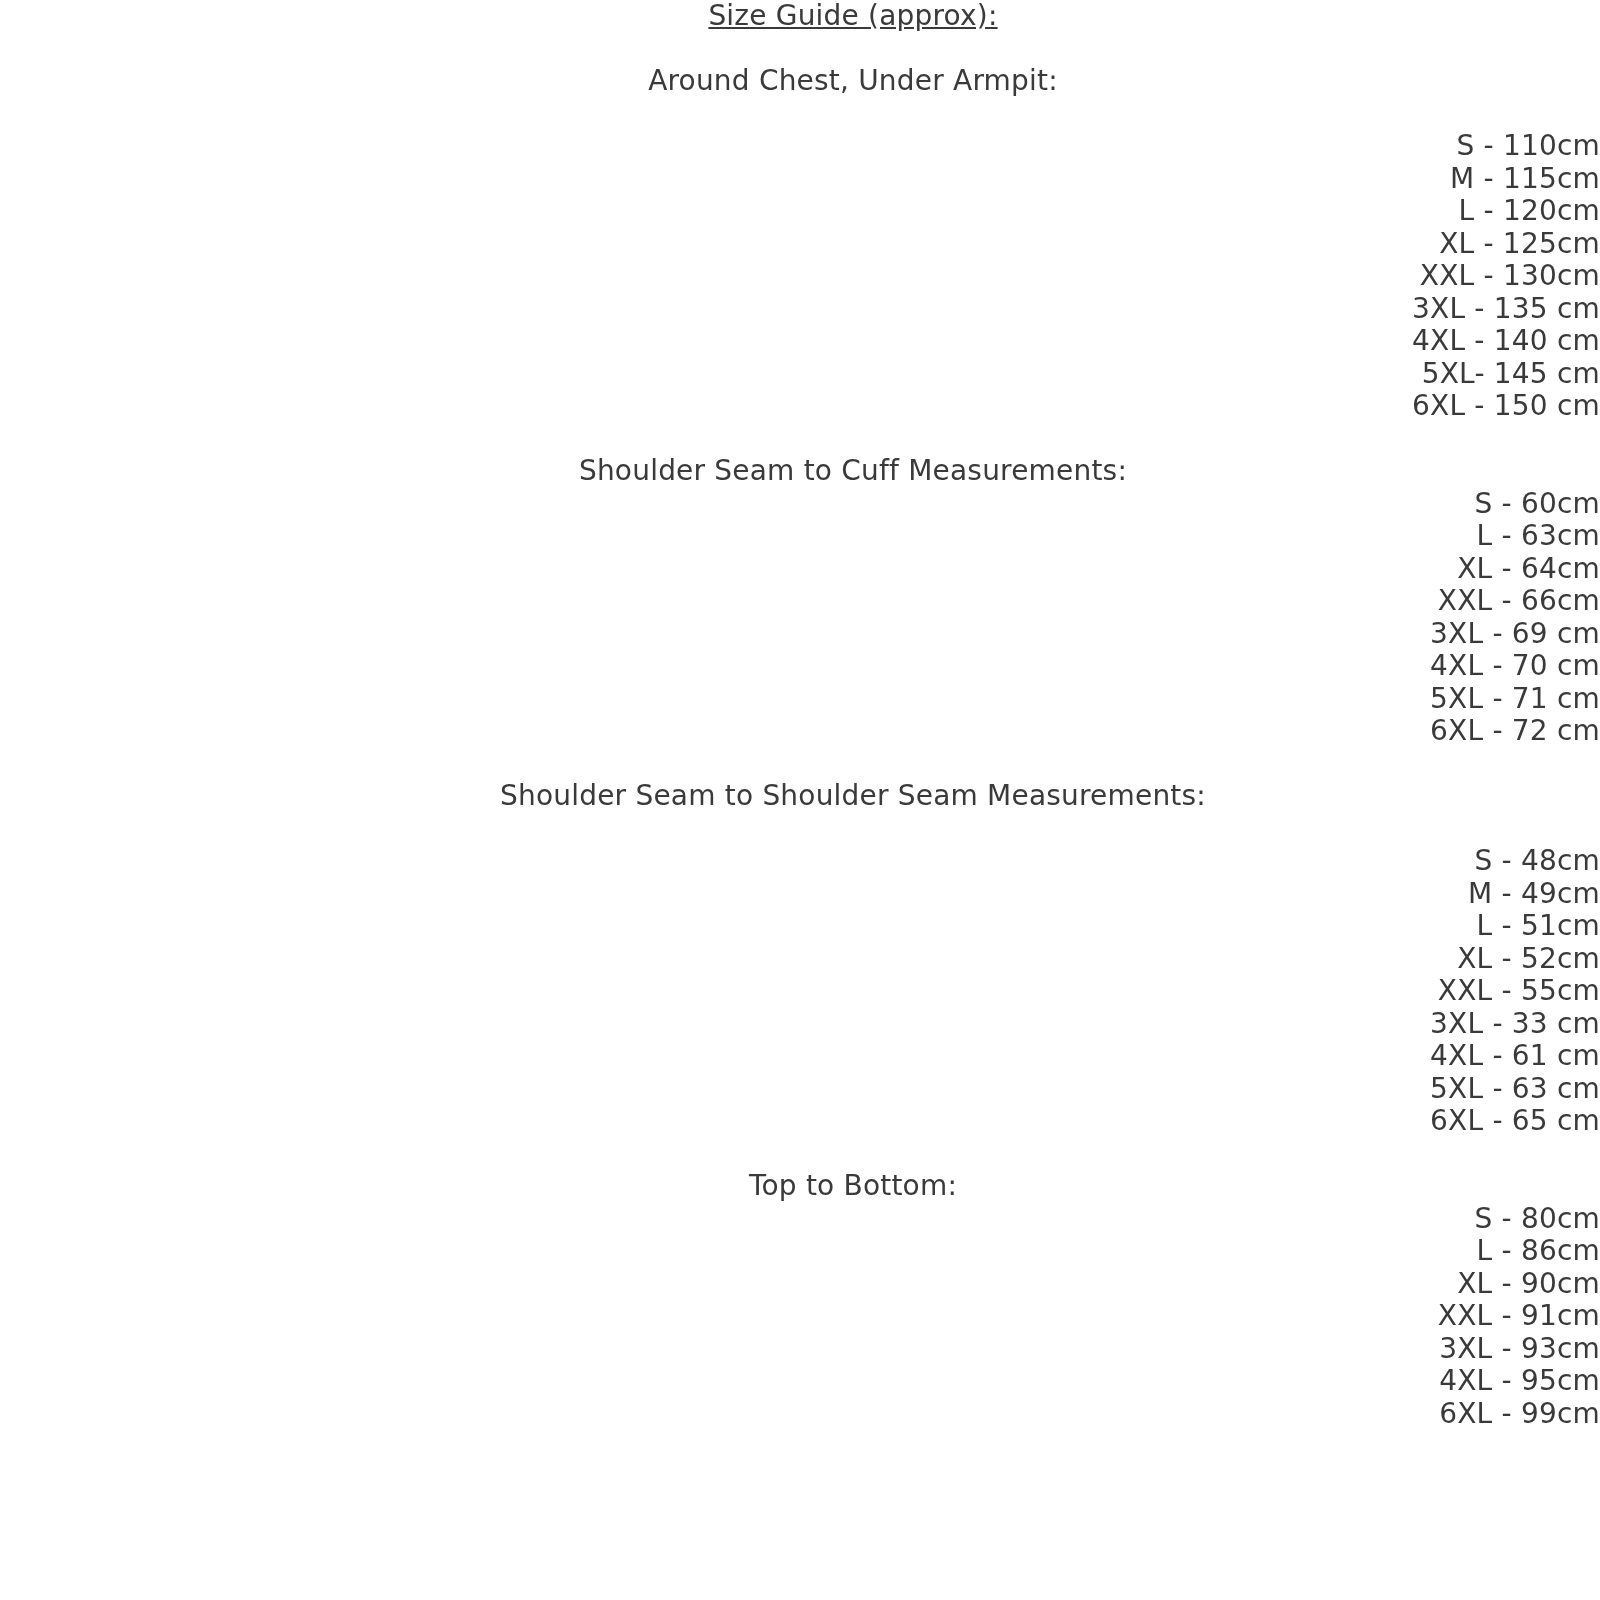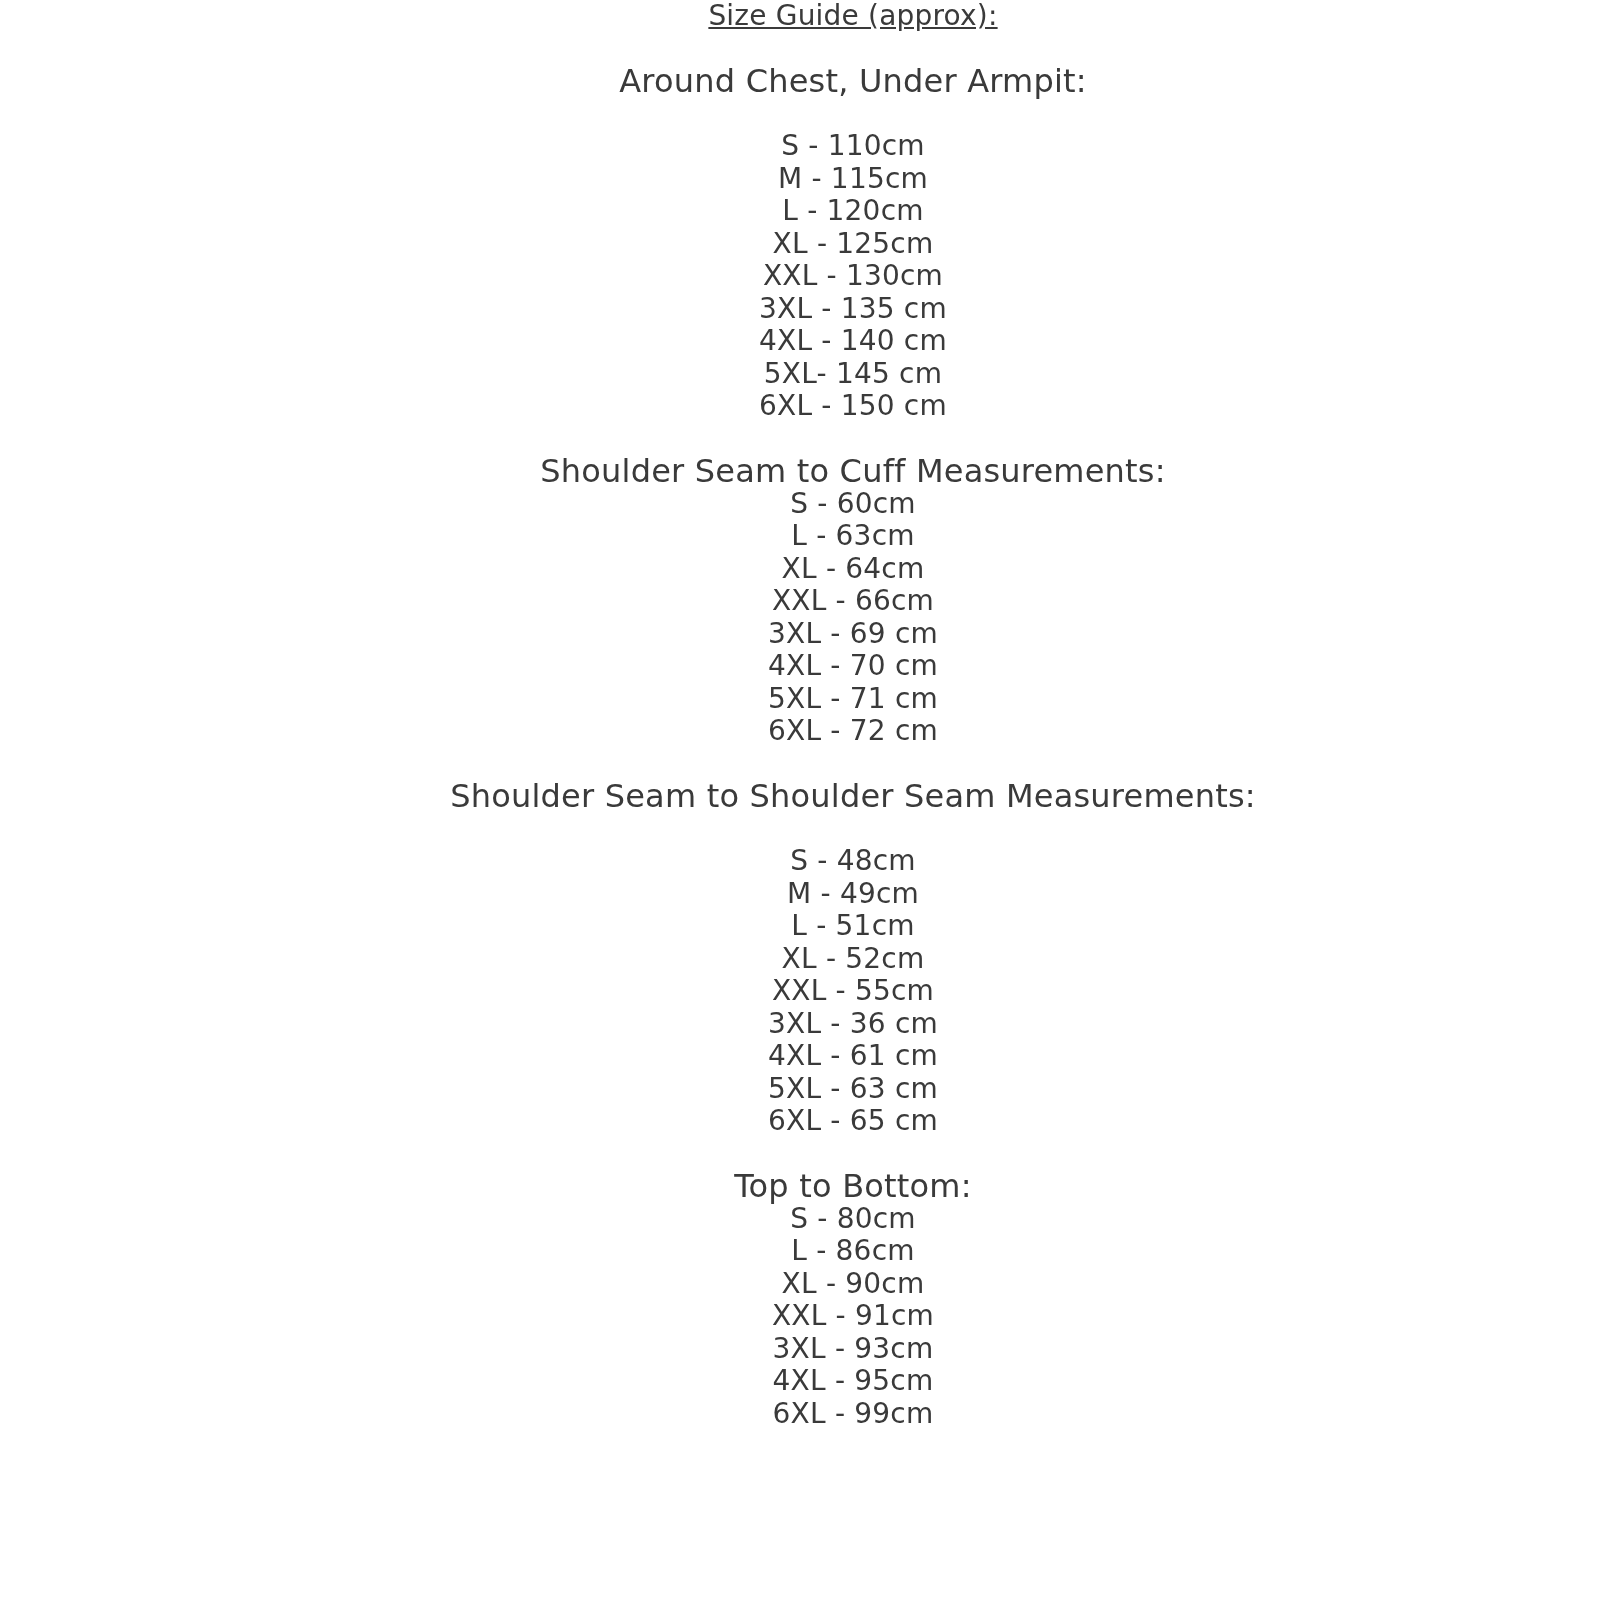--- a/index.html
+++ b/index.html
@@ -18,28 +18,28 @@
     line-height: 32.5px;
     letter-spacing: 0.2px;
   }
   .title {
     font-size: 28px;
     font-weight: normal;
     text-decoration: underline;
     margin: 0;
   }
   .heading {
-    font-size: 32px;
+    font-size: 28px;
     font-weight: normal;
     margin: 32.5px 0 0 0; 
   }
   .heading.gap-below {
     margin-bottom: 32.5px; 
   }
-  .row { white-space: pre; }
+  .row { white-space: pre; text-align: right; }
 </style>
 </head>
 <body>
 
 <main class="page">
 
   <h1 class="title">Size Guide (approx):</h1>
 
   <section>
     <h2 class="heading gap-below">Around Chest, Under Armpit:</h2>
@@ -71,21 +71,21 @@
   </section>
 
   <section>
     <h2 class="heading gap-below">Shoulder Seam to Shoulder Seam Measurements:</h2>
     <div>
       <div class="row">S - 48cm</div>
       <div class="row">M - 49cm</div>
       <div class="row">L - 51cm</div>
       <div class="row">XL - 52cm</div>
       <div class="row">XXL - 55cm</div>
-      <div class="row">3XL - 36 cm</div>
+      <div class="row">3XL - 33 cm</div>
       <div class="row">4XL - 61 cm</div>
       <div class="row">5XL - 63 cm</div>
       <div class="row">6XL - 65 cm</div>
     </div>
   </section>
 
   <section>
     <h2 class="heading">Top to Bottom:</h2>
     <div>
       <div class="row">S - 80cm</div>

